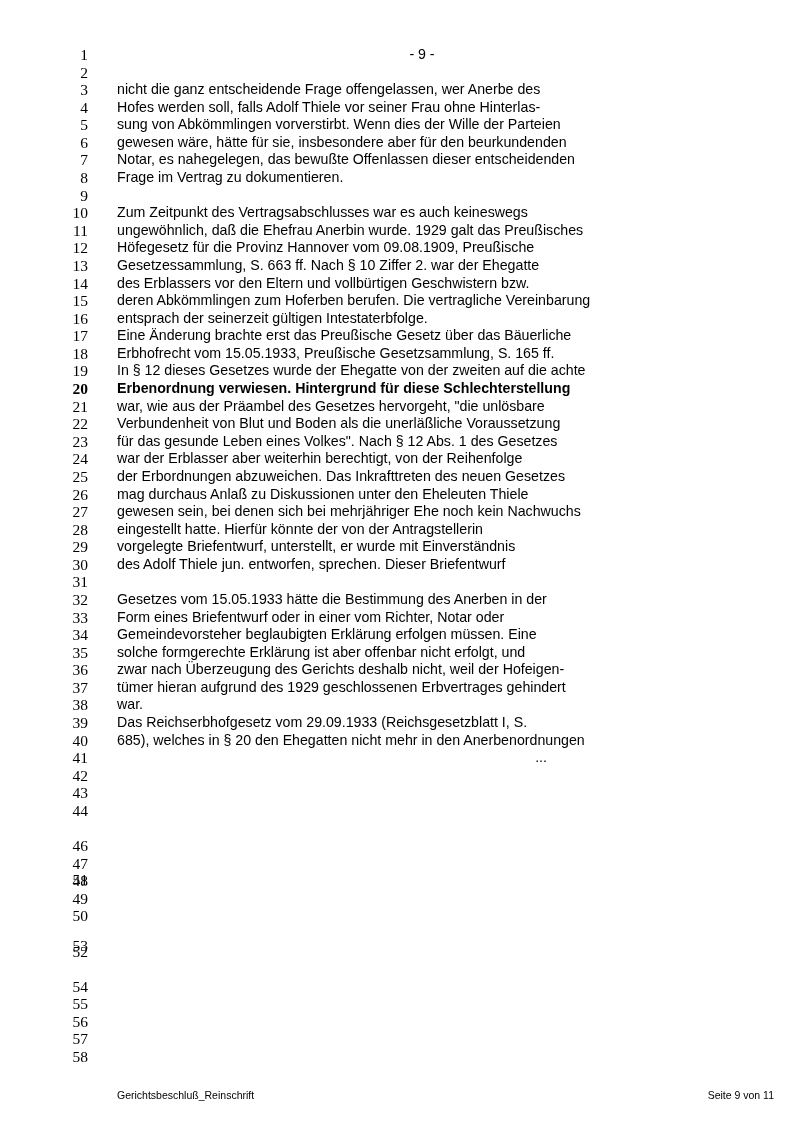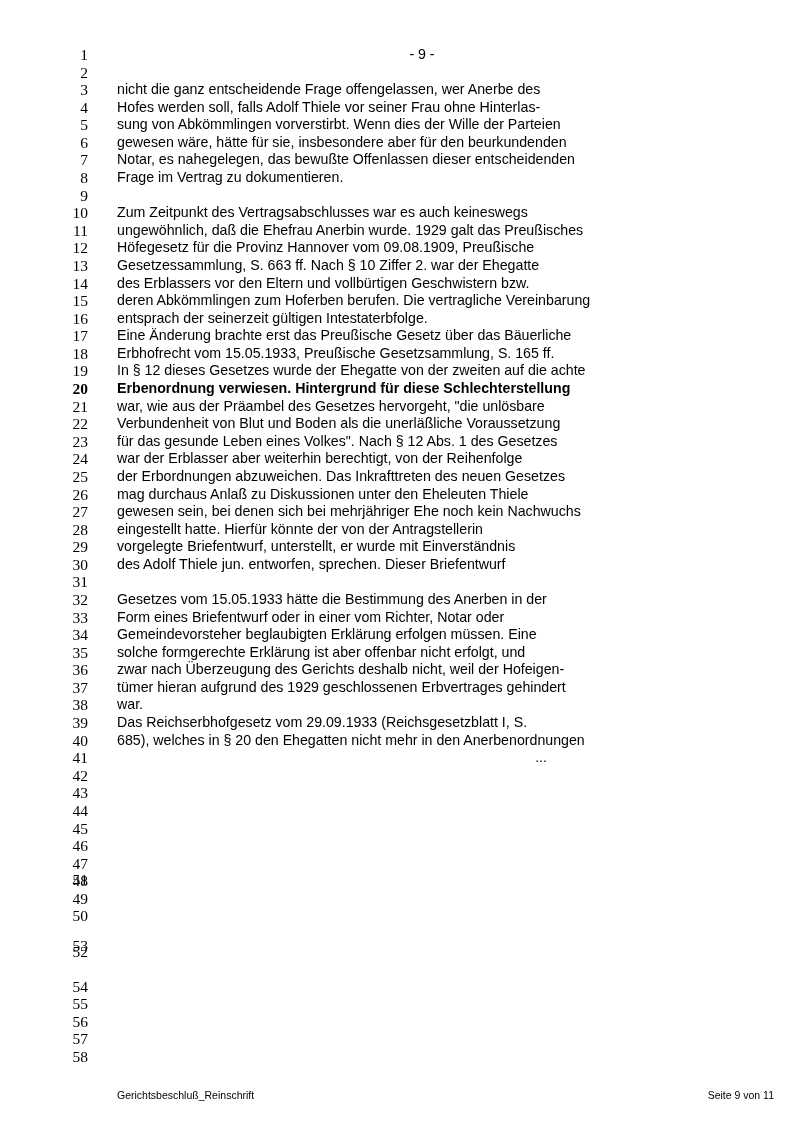--- a/index.html
+++ b/index.html
@@ -191,24 +191,20 @@
       <span class="tx"></span>
     </div>
     <div class="line" style="top: 784.36px;">
       <span class="ln">43</span>
       <span class="tx"></span>
     </div>
     <div class="line" style="top: 801.94px;">
       <span class="ln">44</span>
       <span class="tx"></span>
     </div>
-    <div class="line" style="top: 819.52px;">
-      <span class="ln">45</span>
-      <span class="tx"></span>
-    </div>
     <div class="line" style="top: 837.1px;">
       <span class="ln">46</span>
       <span class="tx"></span>
     </div>
     <div class="line" style="top: 854.68px;">
       <span class="ln">47</span>
       <span class="tx"></span>
     </div>
     <div class="line" style="top: 872.26px;">
       <span class="ln">48</span>

